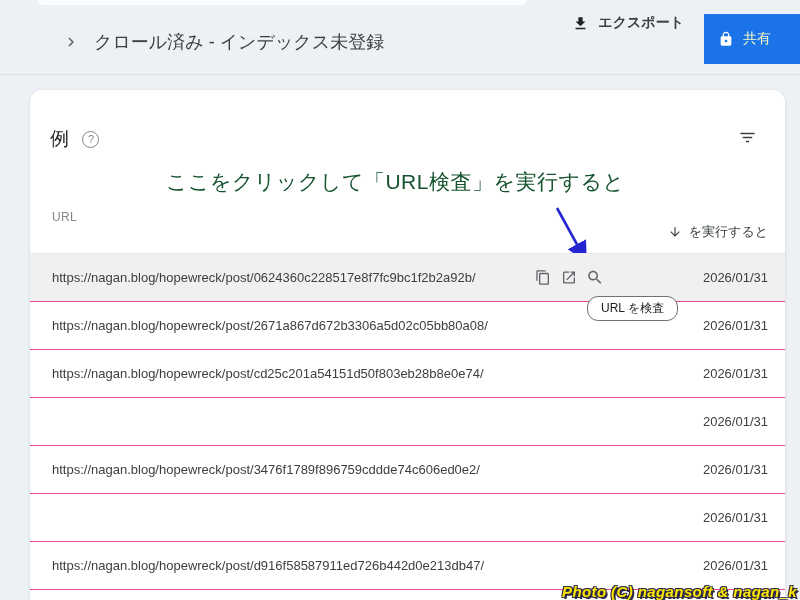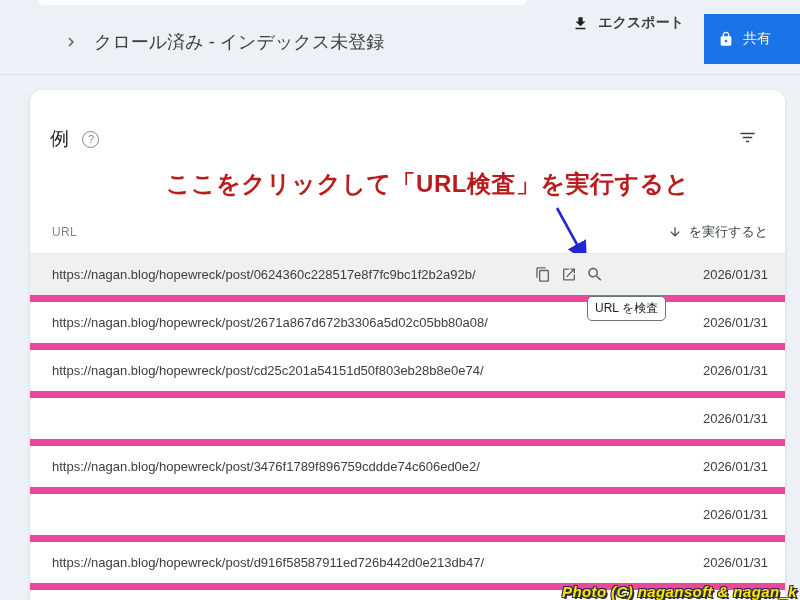--- a/index.html
+++ b/index.html
@@ -29,42 +29,42 @@
   .card { position:absolute; left:30px; top:90px; width:755px; height:510px;
     background:#fff; border-radius:12px 12px 0 0;
     box-shadow:0 1px 3px rgba(60,64,67,.18); }
   .card-head { position:absolute; left:20px; top:36px; right:20px; height:28px; }
   .card-title { display:inline-block; font-size:19px; font-weight:normal; color:#202124; vertical-align:middle; }
   .help-icon { display:inline-flex; align-items:center; justify-content:center; vertical-align:middle;
     margin-left:9px; width:17px; height:17px; border:1.5px solid #80868b; border-radius:50%;
     font-size:11px; color:#80868b; cursor:pointer; }
   .filter-btn { position:absolute; right:8px; top:2px; background:none; border:none; cursor:pointer; }
 
-  .annotation { position:absolute; left:136px; top:78px; font-size:24px; font-weight:bold;
-    color:#b91c1c; letter-spacing:.5px; white-space:nowrap; }
+  .annotation { position:absolute; left:136px; top:78px; font-size:21px; font-weight:normal;
+    color:#14532d; letter-spacing:.5px; white-space:nowrap; }
   .arrow-svg { position:absolute; left:515px; top:108px; }
 
   
   .thead { position:absolute; left:0; top:120px; width:755px; height:44px;
-    display:flex; align-items:center; padding:0 17px 0 22px; border-bottom:1px solid #e8eaed; }
+    display:flex; padding:0 17px 0 22px; border-bottom:1px solid #e8eaed; }
   .th-url { font-size:12px; color:#80868b; letter-spacing:.3px; }
   .th-crawl { margin-left:auto; display:flex; align-items:center; gap:7px;
     font-size:13px; color:#3c4043; cursor:pointer; }
   .tbody { position:absolute; left:0; top:164px; width:755px; }
   .row { position:relative; height:48px; display:flex; align-items:center;
-    padding:0 17px 0 22px; border-bottom:7px solid #ec4899; background:#fff; cursor:pointer; }
+    padding:0 17px 0 22px; border-bottom:1px solid #ec4899; background:#fff; cursor:pointer; }
   .row.hovered { background:#f0f0f0; }
   .url-cell { font-size:13px; color:#3c4043; white-space:nowrap; overflow:hidden; }
   .date-cell { margin-left:auto; font-size:13px; color:#3c4043; text-align:right; }
   .row-icons { position:absolute; left:502px; top:50%; transform:translateY(-50%);
     display:flex; align-items:center; gap:5px; }
   .icon-btn { width:21px; height:21px; display:flex; align-items:center; justify-content:center;
     background:none; border:none; cursor:pointer; padding:0; }
   .tooltip { position:absolute; left:557px; top:206px; background:#fff; border:1px solid #717171;
-    border-radius:5px; padding:3px 7px; font-size:12px; color:#202124; white-space:nowrap; z-index:5; }
+    border-radius:11px; padding:3px 13px; font-size:12px; color:#202124; white-space:nowrap; z-index:5; }
 
   
   .row-partial { height:10px; background:#fff; }
 
   .watermark { position:absolute; right:3px; bottom:0px; font-size:15px; font-weight:bold;
     font-style:italic; color:#ffe600; letter-spacing:.4px; white-space:nowrap;
     text-shadow:-1px -1px 0 #2b2b46, 1px -1px 0 #2b2b46, -1px 1px 0 #2b2b46,
                  1px 1px 0 #2b2b46, 2px 2px 0 #2b2b46; }
 </style>
 </head>

